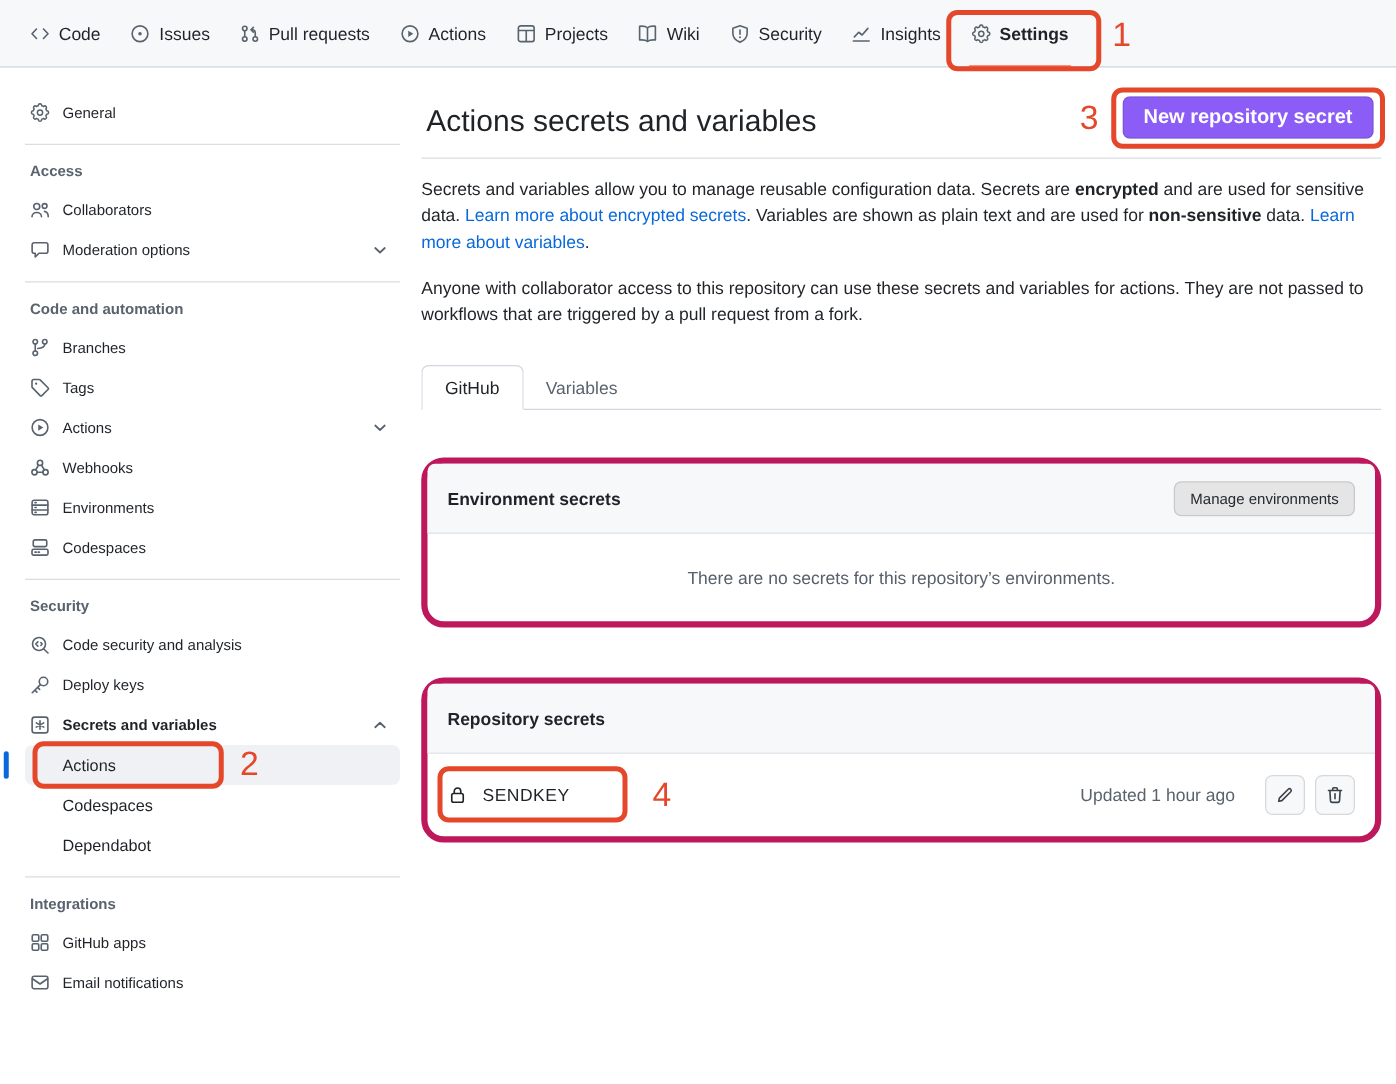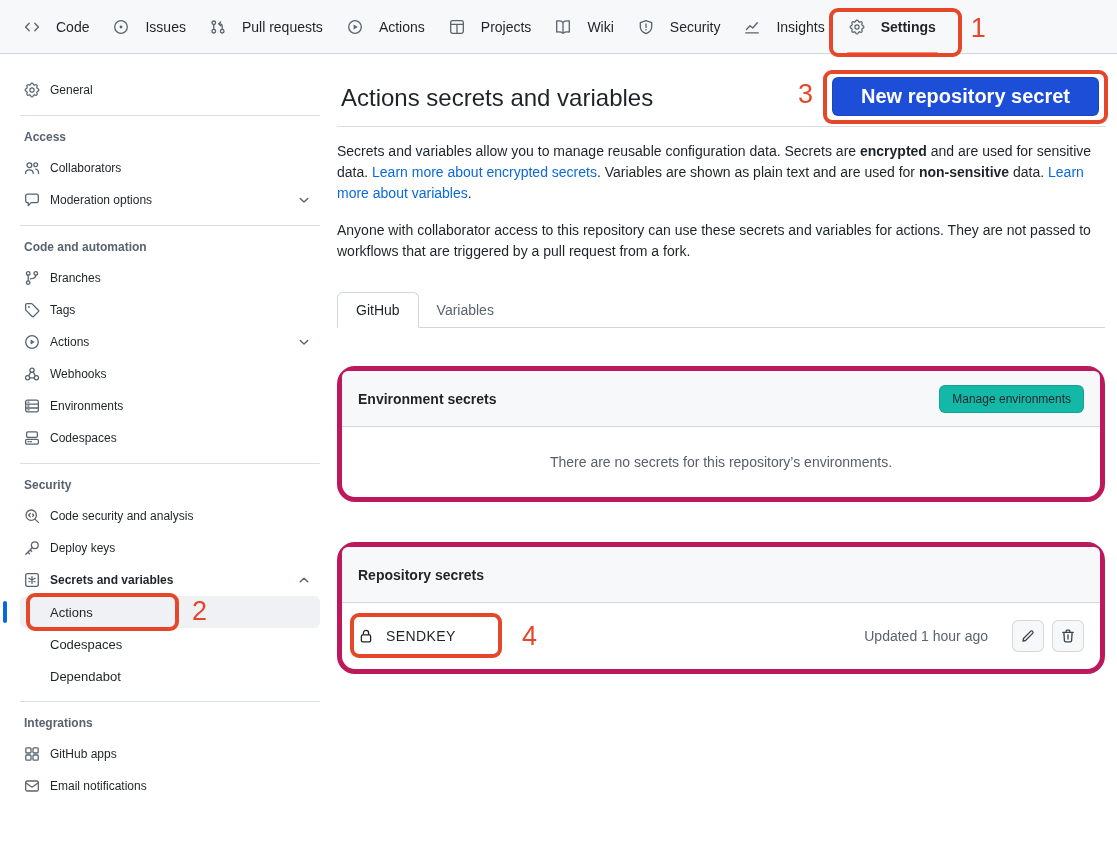--- a/index.html
+++ b/index.html
@@ -12,21 +12,21 @@
   svg { display:block; }
   .icon16 { width:16px; height:16px; color:#59636e; flex:none; }
 
   
   .topnav {
     position:absolute; left:0; top:0; width:1117px; height:54px;
     background:#f6f8fa; border-bottom:1px solid #d0d7de;
     display:flex; align-items:stretch; gap:8px; padding-left:16px;
   }
   .nav-item {
-    display:flex; align-items:center; gap:16px; padding:0 8px;
+    display:flex; align-items:center; gap:7px; padding:0 8px;
     font-size:14px; color:#1f2328; position:relative; cursor:pointer;
   }
   .nav-item.active .nav-label { font-weight:700; }
   .nav-underline {
     position:absolute; left:6px; right:6px; bottom:-1px; height:2px;
     background:#fd8c73; border-radius:2px;
   }
 
   
   .ann-box {
@@ -67,23 +67,23 @@
   }
 
   
   .main { position:absolute; left:337px; top:54px; width:768px; }
   .main-header {
     position:relative; padding:26px 0 10px; border-bottom:1px solid #d8dee4;
   }
   .page-title { margin:4px; font-size:24px; font-weight:400; color:#1f2328; }
   .btn-wrap { position:absolute; right:6px; top:23px; }
   .btn-green {
-    background:#1d4ed8; color:#ffffff; font-size:20px; font-weight:700;
+    background:#8b5cf6; color:#ffffff; font-size:16px; font-weight:700;
     font-family:"Liberation Sans", sans-serif;
-    padding:7px 28px; border-radius:6px; border:1px solid rgba(27,31,36,0.15);
+    padding:7px 16px; border-radius:6px; border:1px solid rgba(27,31,36,0.15);
     cursor:pointer; white-space:nowrap;
   }
   .intro p { margin:14px 0 16px; line-height:1.5; }
   .intro p + p { margin-bottom:0; }
   .b { font-weight:700; }
   .link { color:#0969da; text-decoration:none; cursor:pointer; }
 
   .tabs { display:flex; align-items:flex-end; margin-top:30px; border-bottom:1px solid #d0d7de; }
   .tab {
     padding:9px 18px; font-size:14px; color:#59636e; cursor:pointer;
@@ -96,21 +96,21 @@
 
   .card { border:5px solid #be185d; border-radius:18px; margin-top:38px; background:#fff; }
   .card + .card { margin-top:40px; }
   .card-header {
     background:#f6f8fa; border-bottom:1px solid #d0d7de;
     padding:0 16px; height:56px; display:flex; align-items:center;
     border-radius:6px 6px 0 0;
   }
   .card-title { font-weight:700; font-size:14px; color:#1f2328; }
   .btn-secondary {
-    margin-left:auto; background:#14b8a6; border:1px solid rgba(31,35,40,0.15);
+    margin-left:auto; background:#e5e5e5; border:1px solid rgba(31,35,40,0.15);
     border-radius:6px; font-size:12px; font-weight:500; padding:6px 12px;
     color:#24292f; cursor:pointer; font-family:"Liberation Sans", sans-serif;
   }
   .card-empty {
     padding:27px 16px; text-align:center; font-size:14px; color:#57606a;
   }
   .secret-row {
     display:flex; align-items:center; padding:0 16px; height:66px;
     position:relative;
   }

